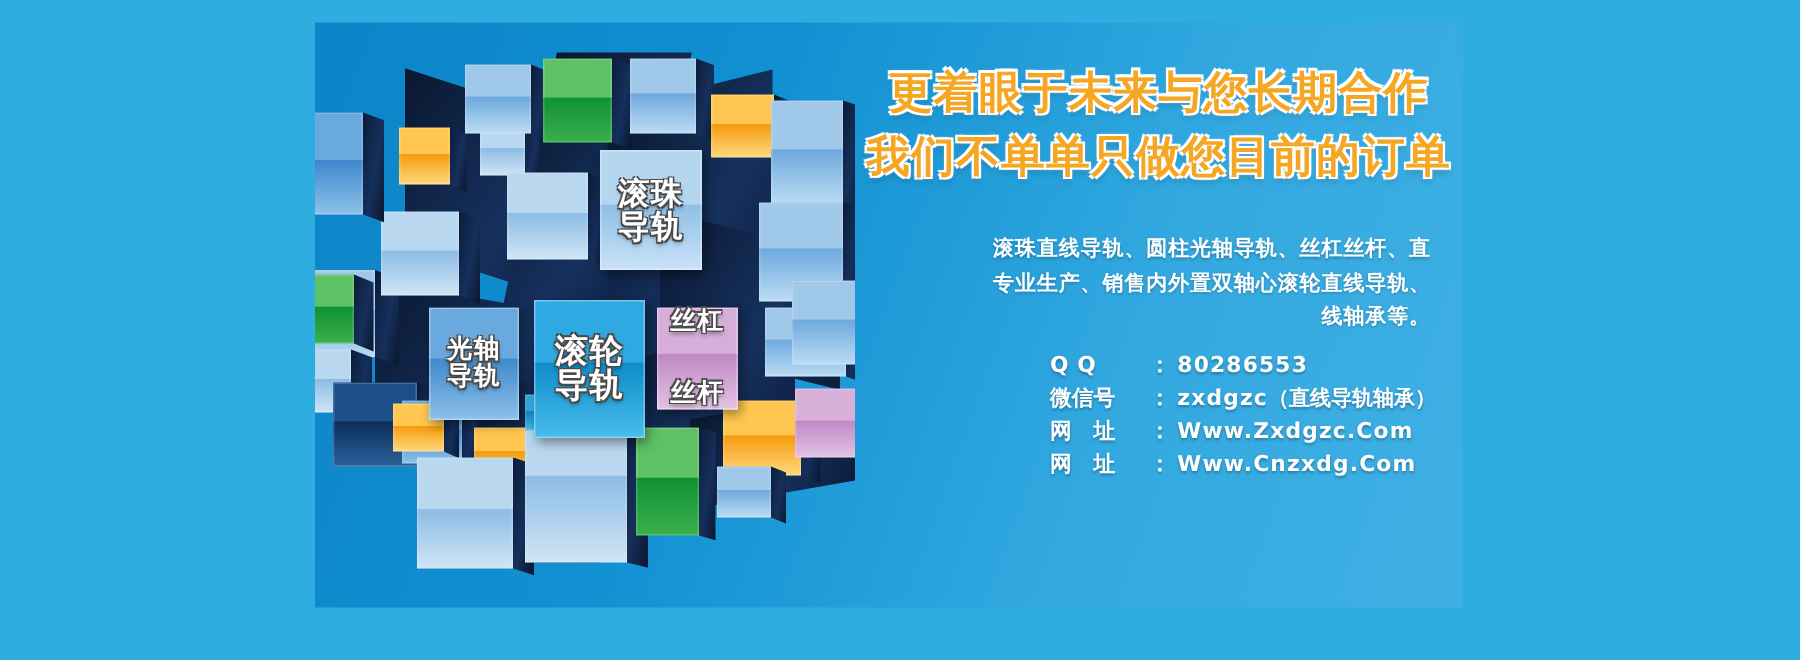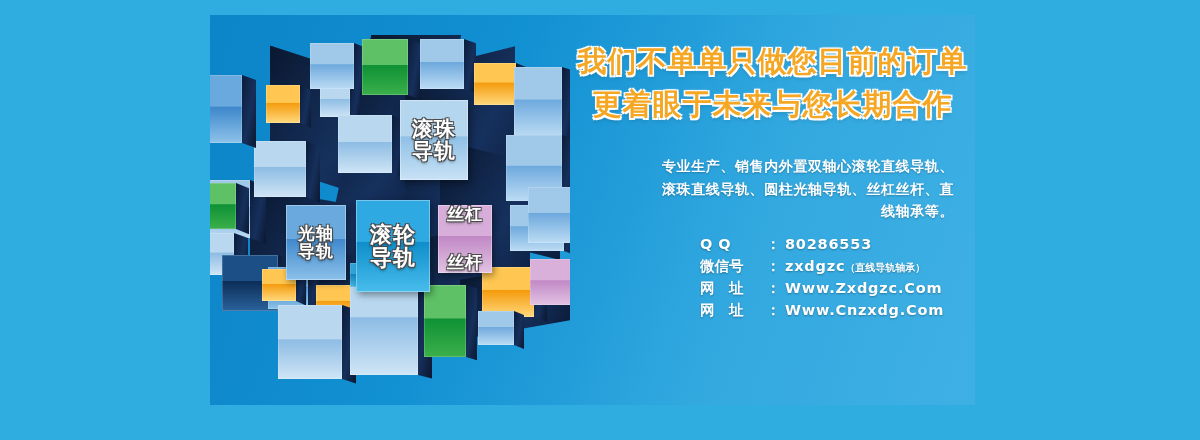--- a/index.html
+++ b/index.html
@@ -84,21 +84,21 @@
   .crow{
     display:flex;align-items:baseline;
     color:#ffffff;font-size:14.5px;font-weight:700;
     line-height:1.52;letter-spacing:.4px;
     text-shadow:0 1px 2px rgba(0,0,0,.3);
   }
   .ckey{width:66px;flex:none;display:flex;justify-content:space-between;}
   .ckey.wide{letter-spacing:0;display:block;}
   .ccolon{flex:none;padding-right:4px;}
   .cval{font-family:"DejaVu Sans","Liberation Sans",sans-serif;letter-spacing:.8px;}
-  .cnote{font-size:10px;font-weight:600;letter-spacing:0;}
+  .cnote{font-size:14px;font-weight:600;letter-spacing:0;}
 
   .phone{
     position:absolute;left:44px;top:312px;width:360px;
     color:#E8102B;font-weight:700;font-size:25px;letter-spacing:1px;
     text-shadow:0 1px 2px rgba(0,0,0,.18);
     display:flex;align-items:baseline;
   }
   .phone .plabel{margin-right:4px;}
   .phone .pnum{font-size:25px;letter-spacing:1.5px;}
 </style>
@@ -245,27 +245,27 @@
 
       <div class="label-box lb-sigang" style="left:228px;top:190px;width:54px;height:68px;font-size:17px;gap:30px;">
         <span>丝杠</span>
         <span>丝杆</span>
       </div>
     </div>
 
     <div class="textcol">
 
       <div class="headline">
+        <span class="ln">更着眼于未来与您长期合作</span>
         <span class="ln">我们不单单只做您目前的订单</span>
-        <span class="ln">更着眼于未来与您长期合作</span>
       </div>
 
       <div class="desc">
+        <span class="ln">滚珠直线导轨、圆柱光轴导轨、丝杠丝杆、直</span>
         <span class="ln">专业生产、销售内外置双轴心滚轮直线导轨、</span>
-        <span class="ln">滚珠直线导轨、圆柱光轴导轨、丝杠丝杆、直</span>
         <span class="ln">线轴承等。</span>
       </div>
 
       <div class="contact">
 
         <div class="crow">
           <span class="ckey">Q Q</span>
           <span class="ccolon">：</span>
           <span class="cval">80286553</span>
         </div>

